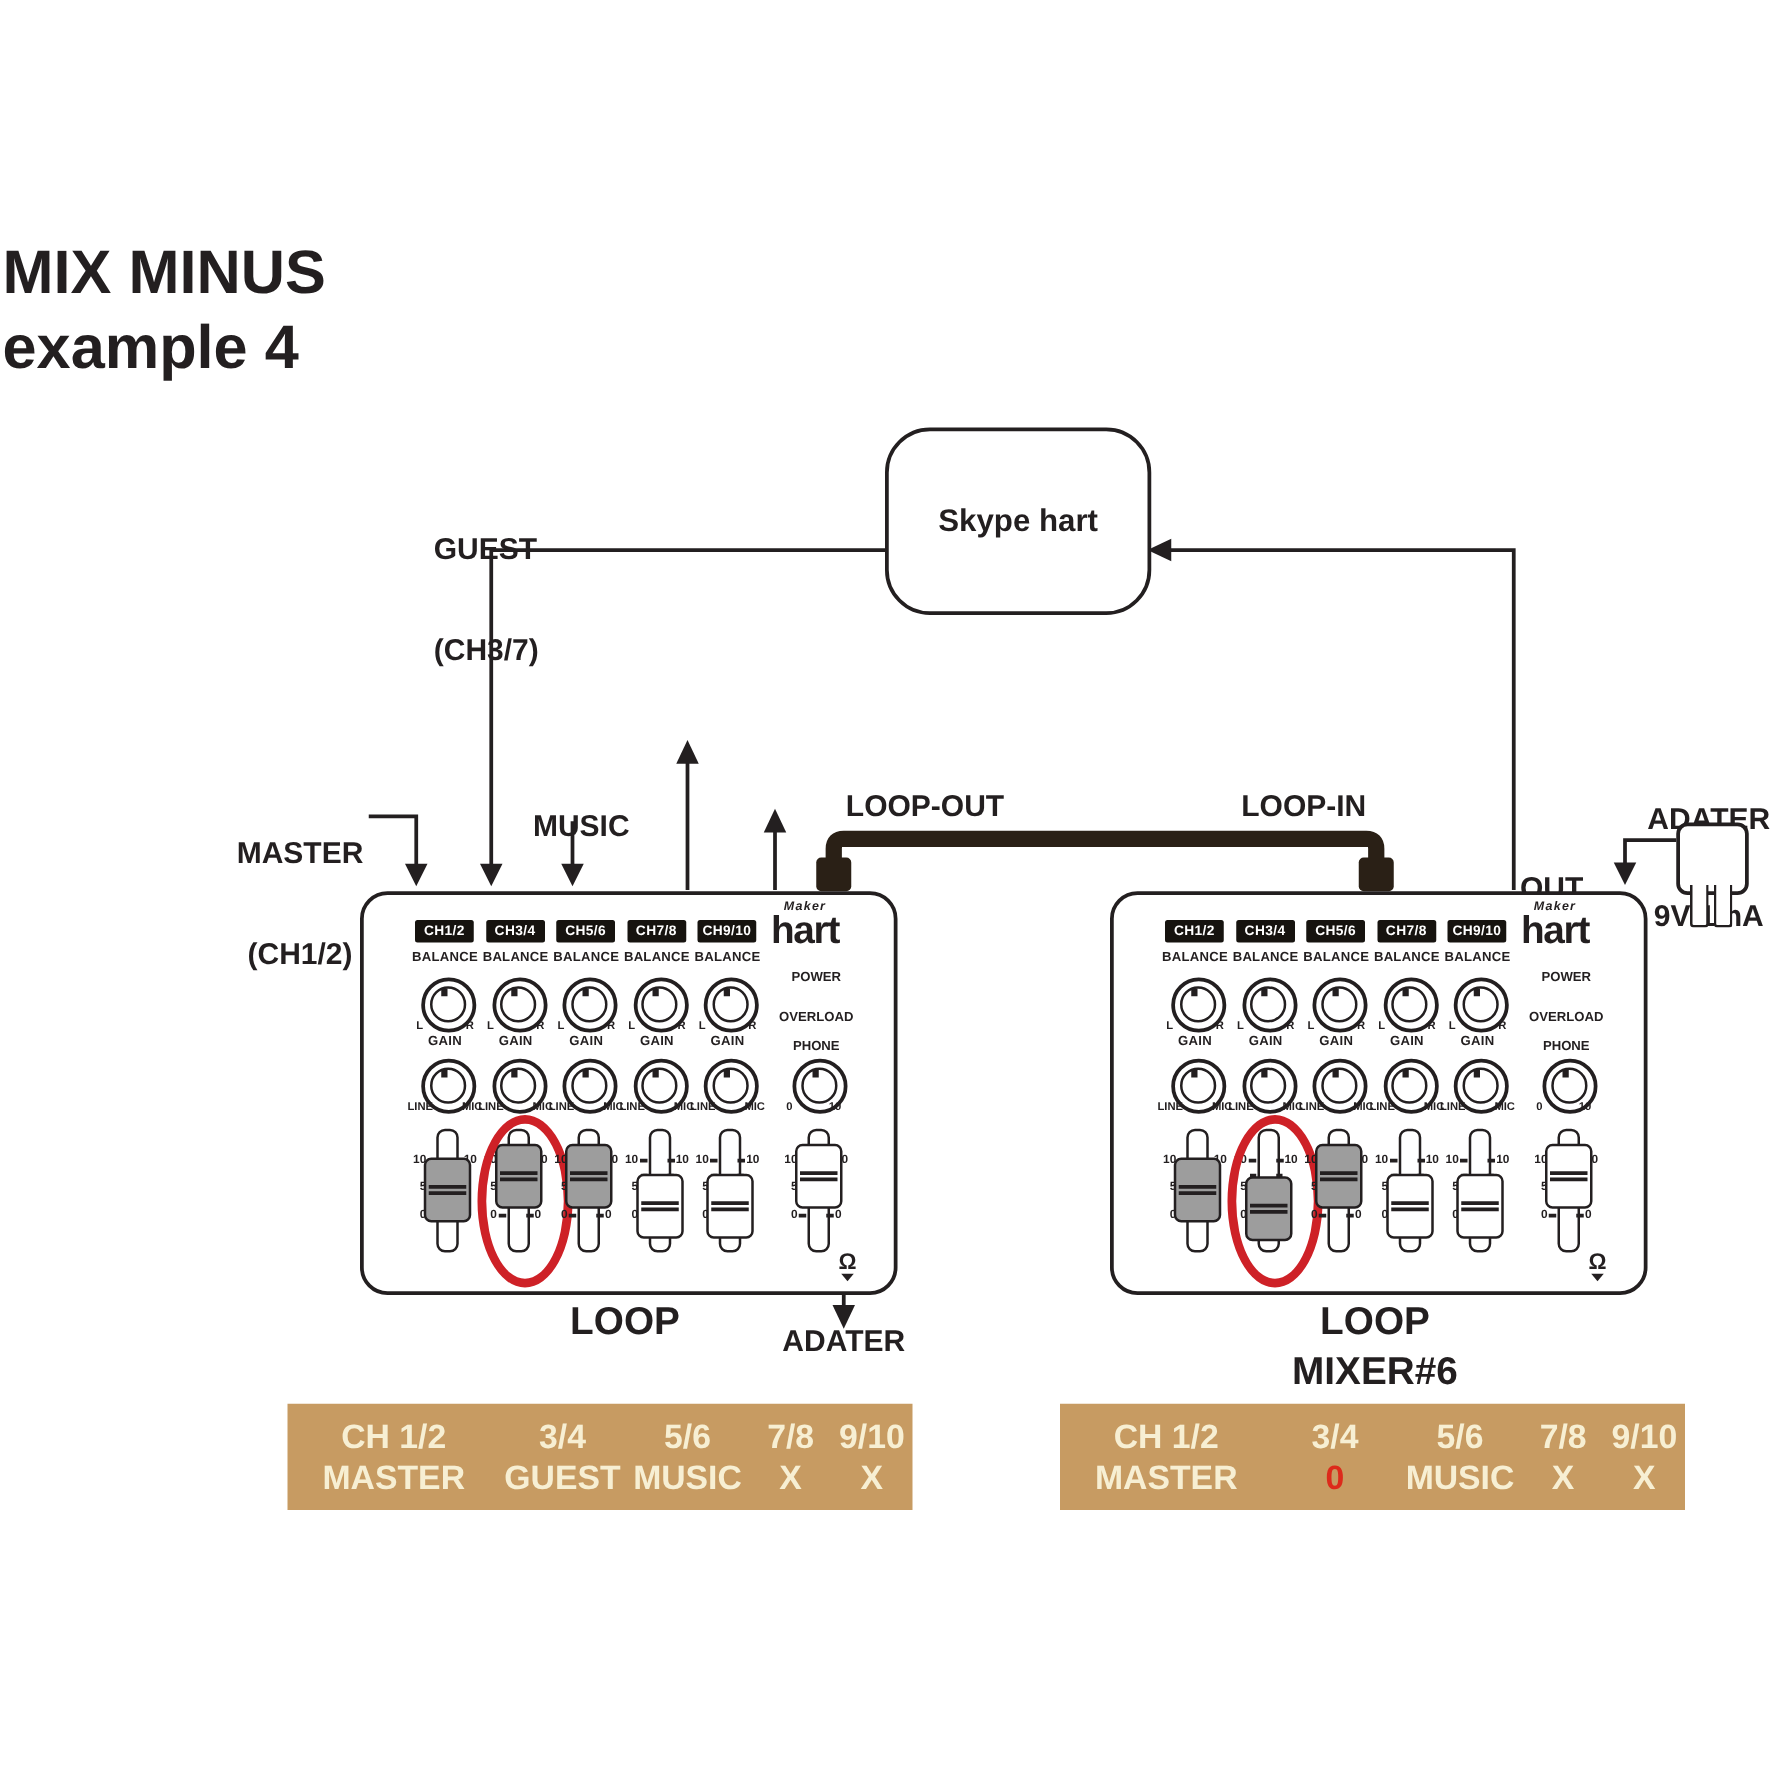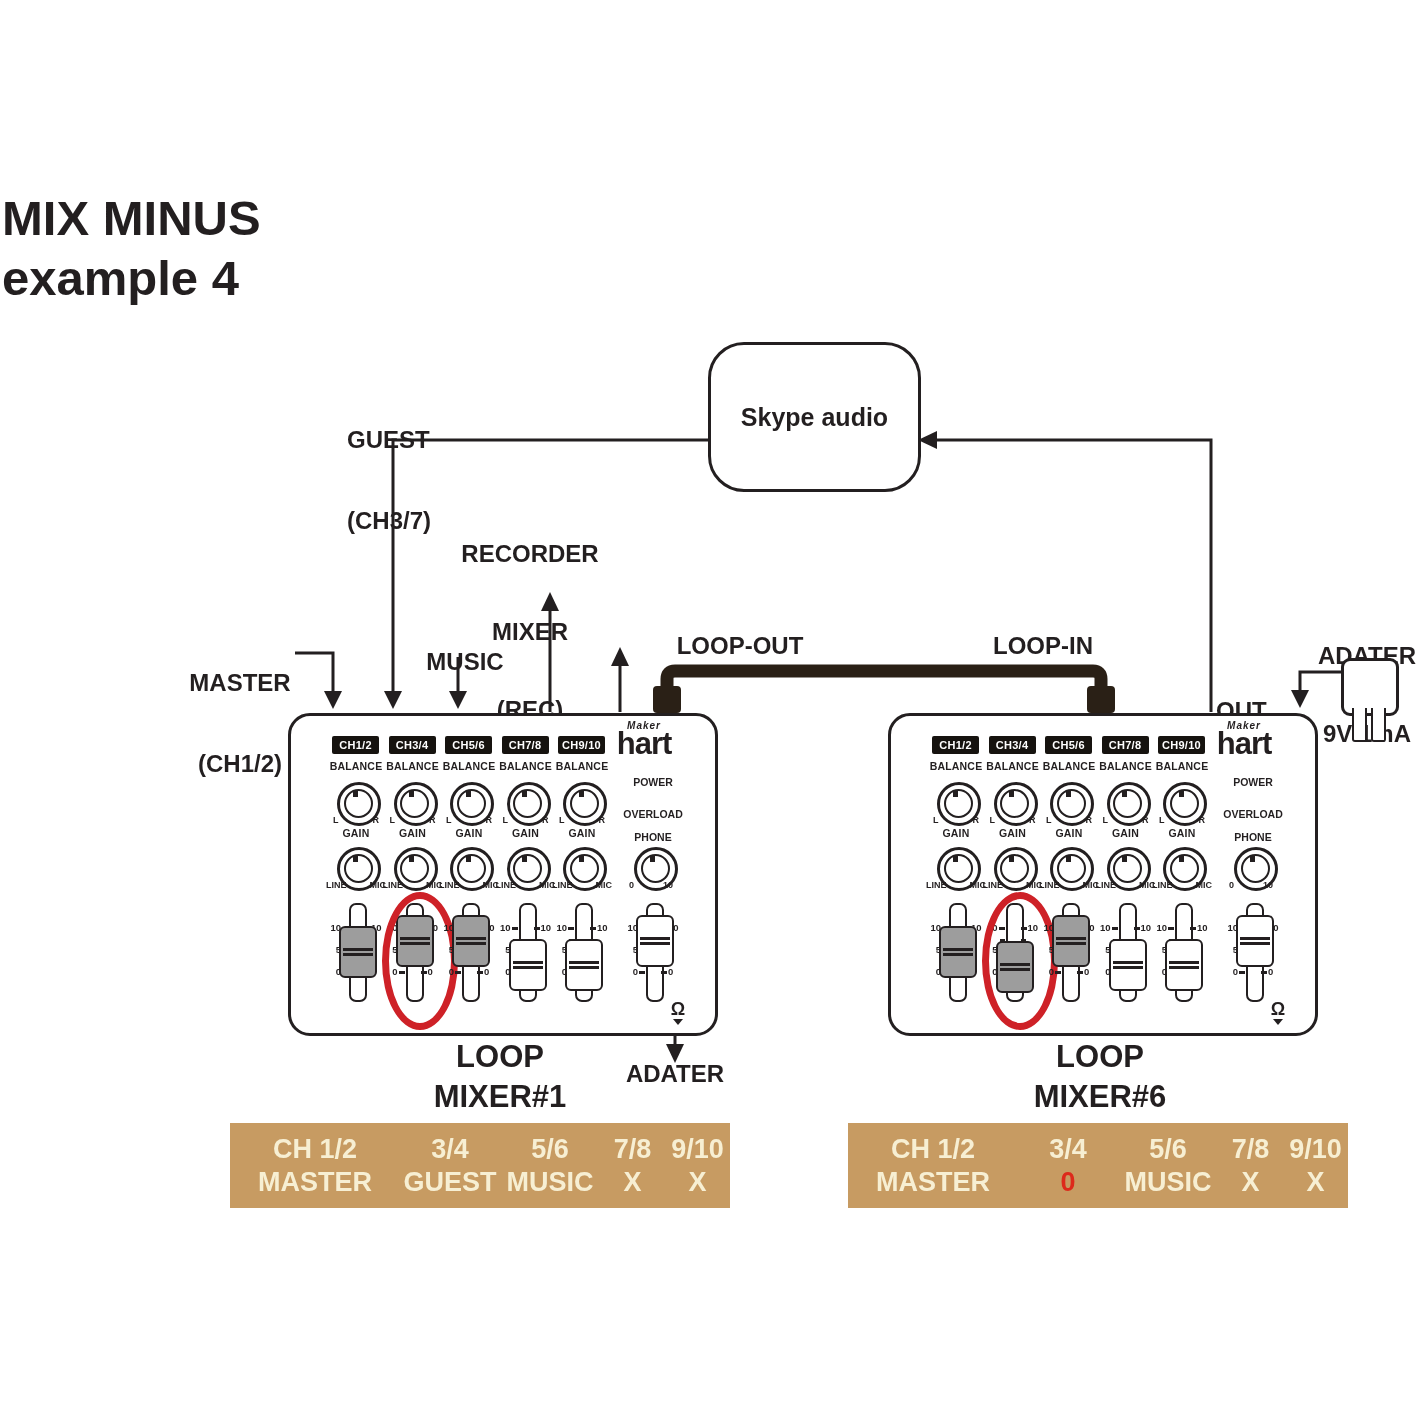--- a/index.html
+++ b/index.html
@@ -90,32 +90,26 @@
       <rect x="1087" y="686" width="28" height="27" rx="4" fill="#2A2016"></rect>
     </g>
   </svg>
 
   <div id="title">
     <div>MIX MINUS</div>
     <div>example 4</div>
   </div>
 
   <div id="skype">
-    <span>Skype audio</span>
+    <span>Skype hart</span>
   </div>
 
   <div class="callout" id="lbl-guest">
     <div>GUEST</div>
     <div>(CH3/7)</div>
-  </div>
-  <div class="callout ctr" id="lbl-recorder">
-    <div>RECORDER</div>
-    <div>MIXER</div>
-    <div>(REC)</div>
-    <div>(OUT)</div>
   </div>
   <div class="callout ctr" id="lbl-music">
     <div>MUSIC</div>
     <div>(CH5/6)</div>
   </div>
   <div class="callout ctr" id="lbl-master">
     <div>MASTER</div>
     <div>(CH1/2)</div>
   </div>
   <div class="callout ctr" id="lbl-loopout">LOOP-OUT</div>
@@ -642,21 +636,20 @@
         </div>
       </div>
       <div class="hp">
         <div class="om">Ω</div>
         <div class="tri"></div>
       </div>
     </div>
 
   <div class="mixname" style="left:385px">
     <div>LOOP</div>
-    <div>MIXER#1</div>
   </div>
   <div class="mixname" style="left:985px">
     <div>LOOP</div>
     <div>MIXER#6</div>
   </div>
 
   <div id="table-0" class="atable" style="left:230px">
       <div class="acol" style="flex-basis: 34%;">
         <div>CH 1/2</div>
         <div>MASTER</div>

